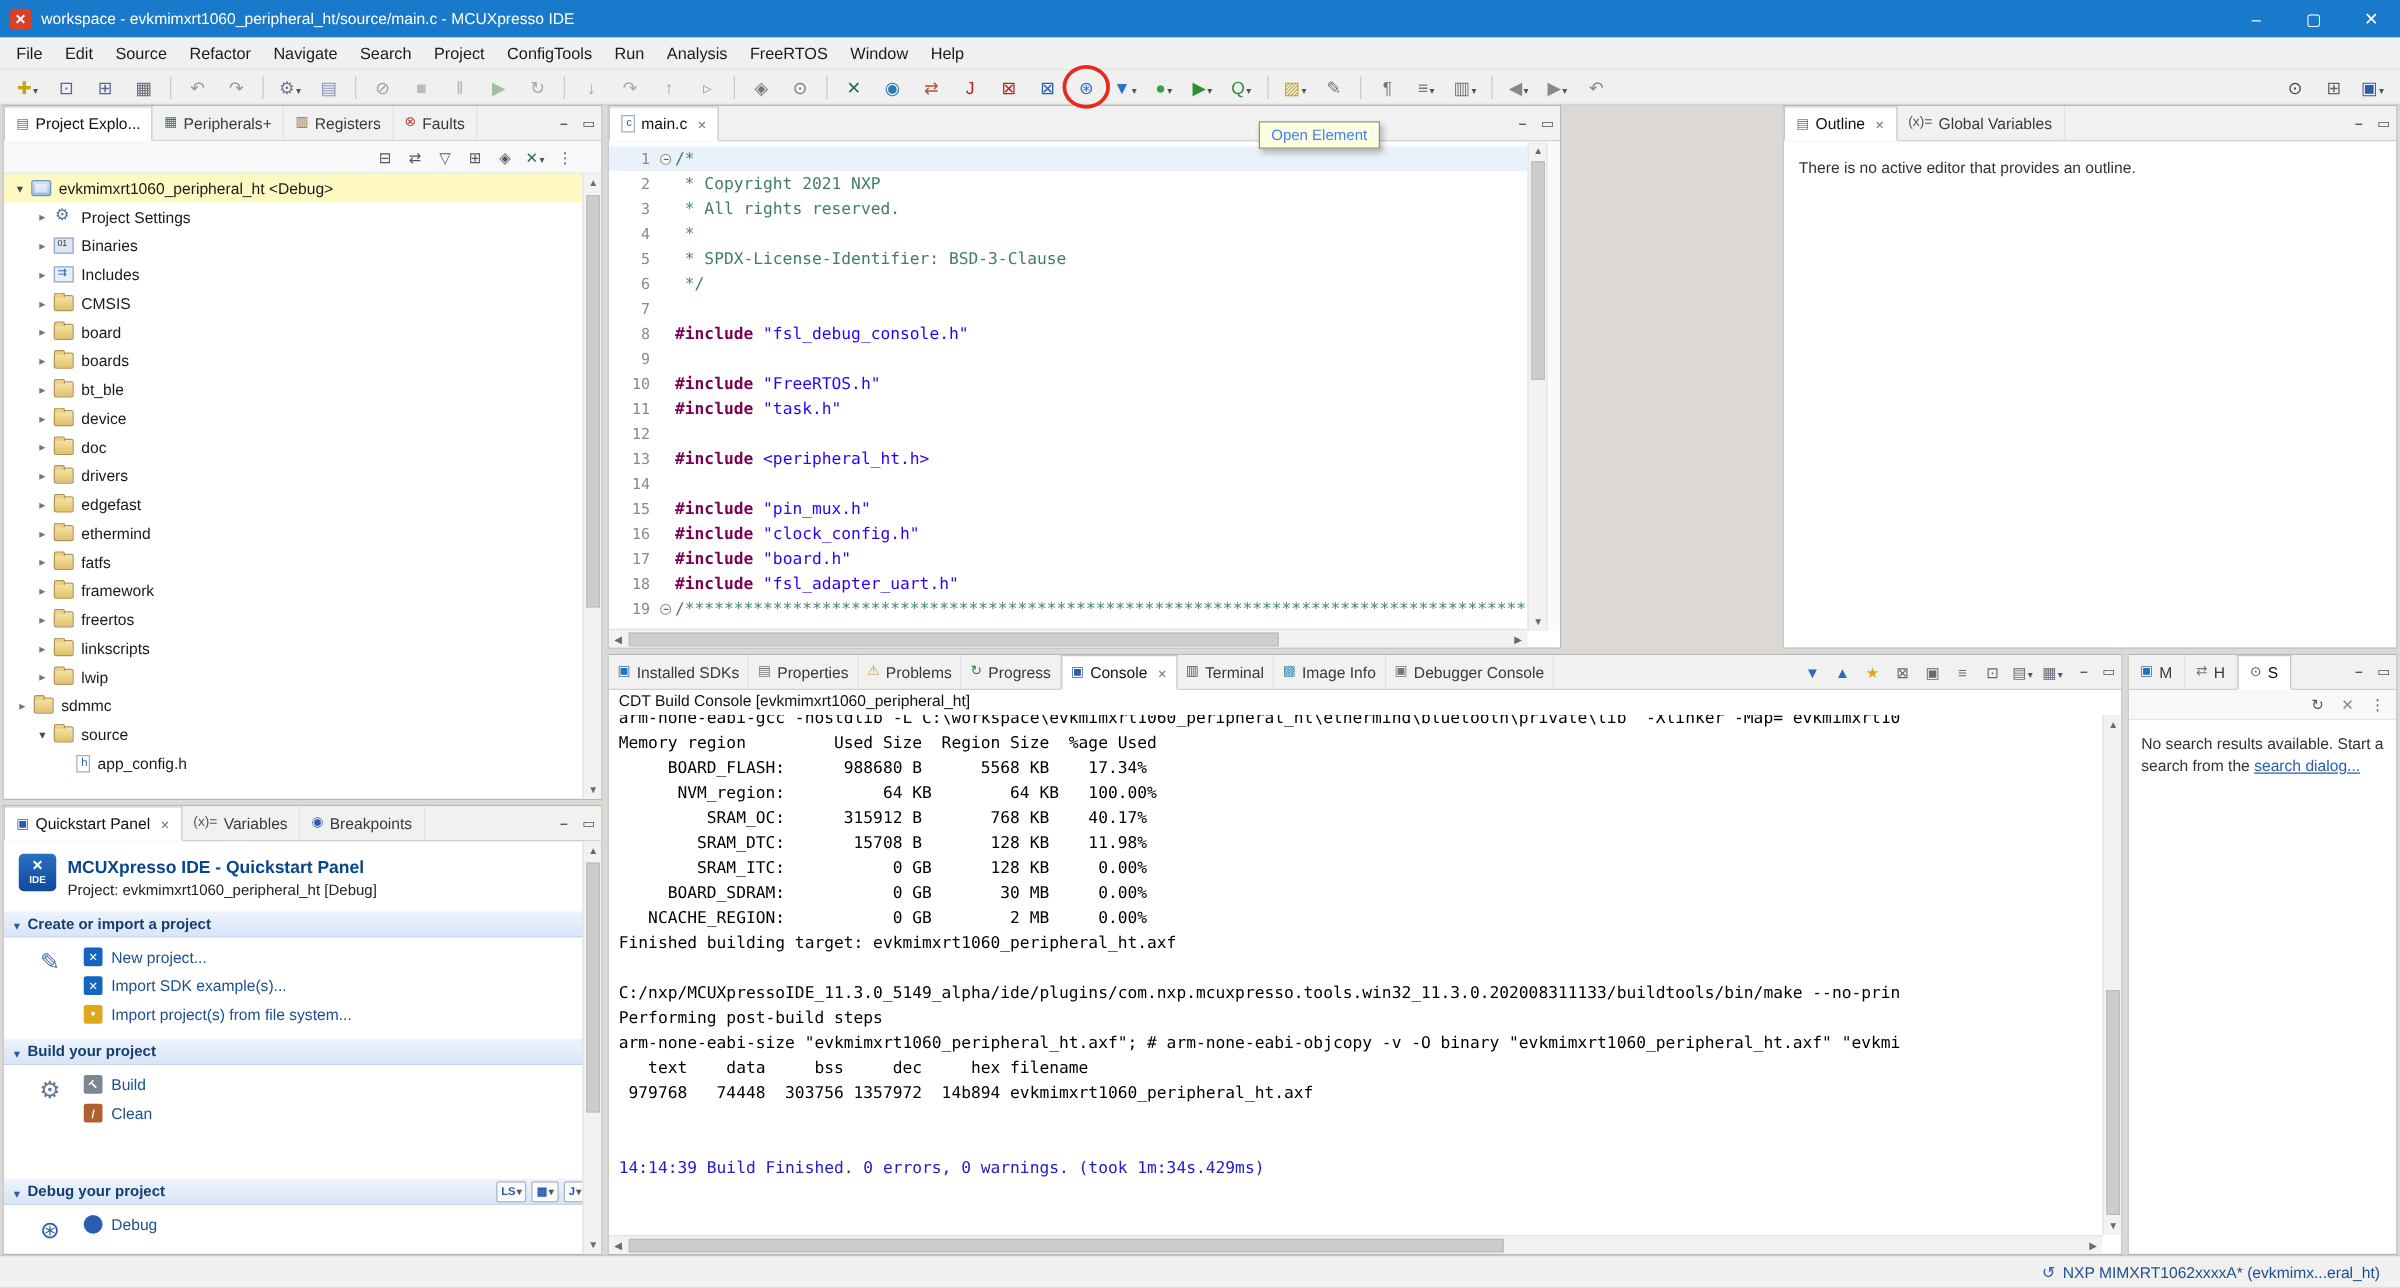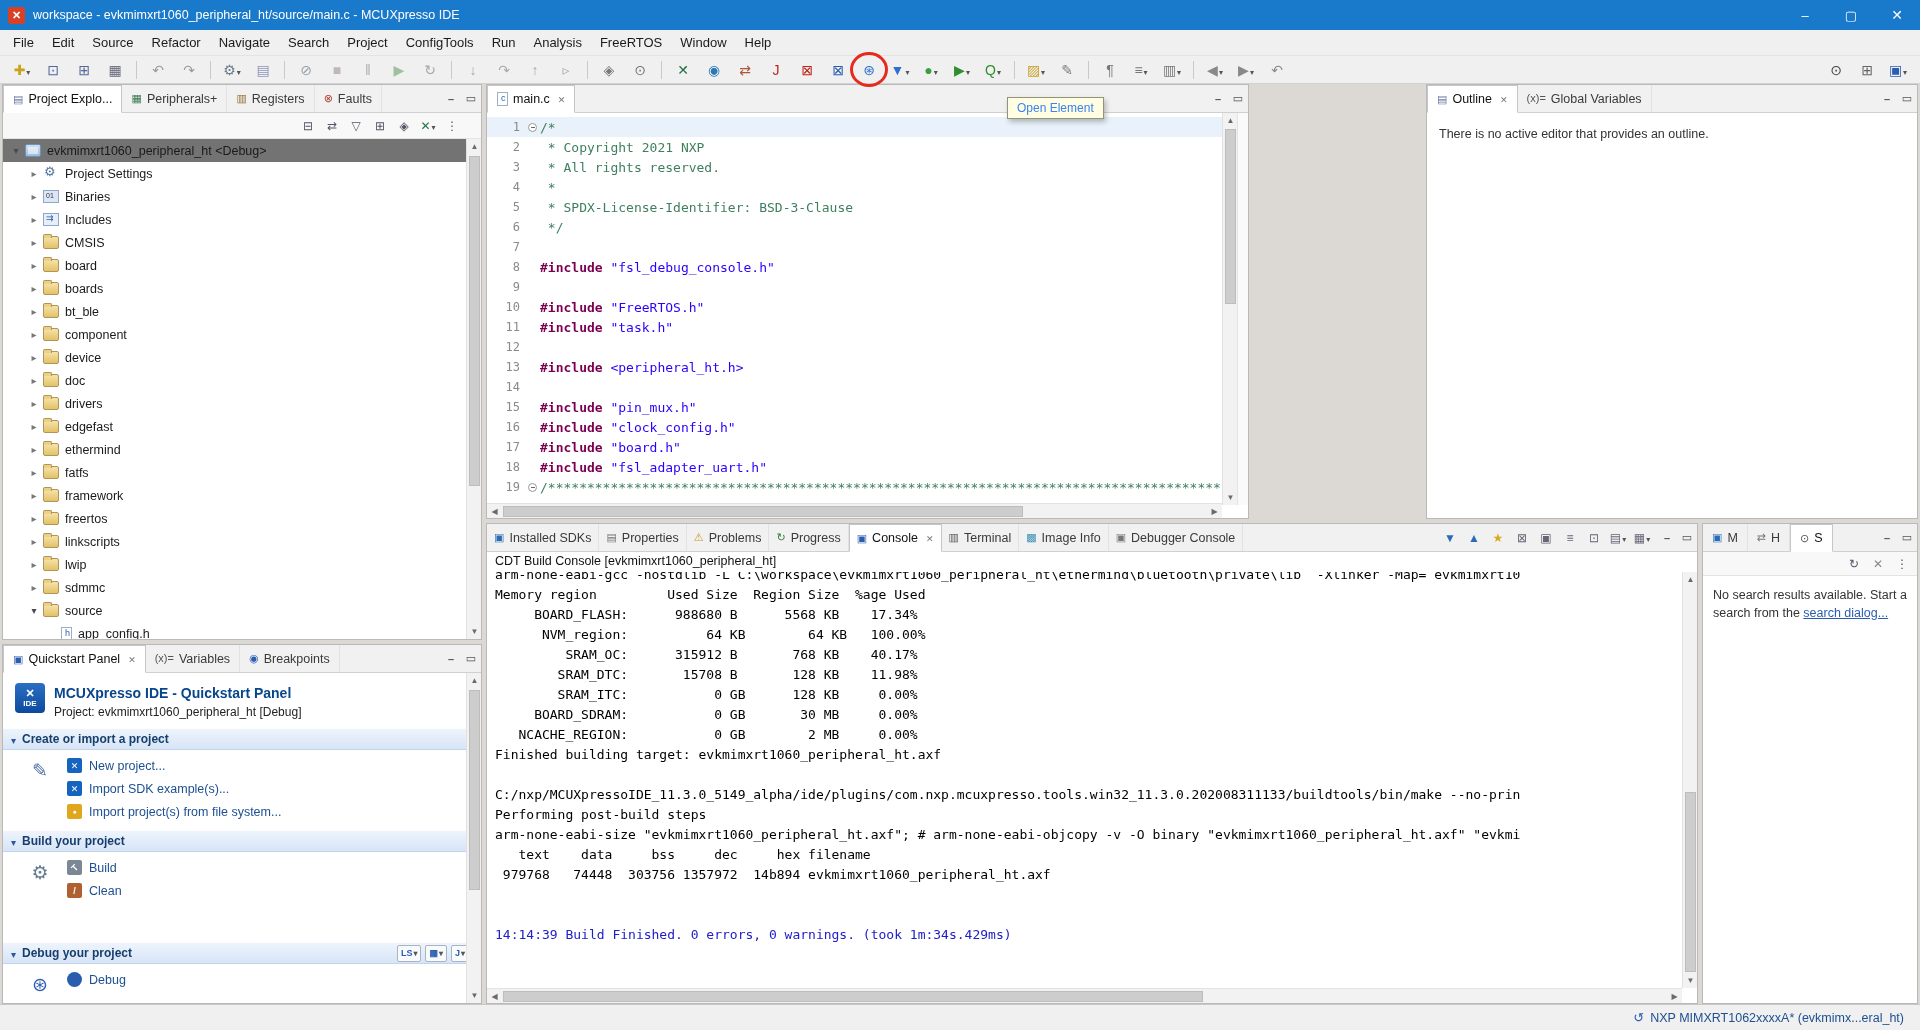--- a/index.html
+++ b/index.html
@@ -44,21 +44,21 @@
   .sbv{position:absolute;width:15px;background:#f2f2f2;border-left:1px solid #e2e2e2}
   .sbh{position:absolute;height:15px;background:#f2f2f2;border-top:1px solid #e2e2e2}
   .sb-btn{position:absolute;width:15px;height:15px;color:#6a6a6a;font-size:8px;display:flex;align-items:center;justify-content:center}
   .sb-thumb{position:absolute;background:#cdcdcd;border:1px solid #bdbdbd}
 
   
   #explorer{left:2px;top:84px;width:480px;height:556px}
   .viewbar{height:26px;background:#f8f8f8;border-bottom:1px solid #e4e4e4;display:flex;justify-content:flex-end;align-items:center;padding-right:18px;gap:2px}
   .tree{position:relative;height:502px;overflow:hidden}
   .tree-row{display:flex;align-items:center;height:23px;white-space:nowrap}
-  .tree-row.selected{background:#737373}
+  .tree-row.selected{background:#fef9c3}
   .arrow{width:14px;display:inline-block;text-align:center;color:#777;font-size:10px;flex:none}
   .arrow.expanded::before{content:"▾";color:#4a4a4a}
   .arrow.collapsed::before{content:"▸"}
   .tree-label{font-size:12.5px;color:#1a1a1a;margin-left:2px}
   .ti{width:16px;height:13px;margin:0 4px 0 2px;display:inline-block;position:relative;flex:none}
   .ti-folder{background:linear-gradient(#f5e3a8,#e3c268);border:1px solid #b2945a;border-radius:2px}
   .ti-folder::before{content:"";position:absolute;top:-3px;left:-1px;width:7px;height:3px;background:#ecd084;border:1px solid #b2945a;border-bottom:none;border-radius:2px 2px 0 0}
   .ti-project{background:linear-gradient(#cfe0f2,#9dbbdd);border:1px solid #6f92bb;border-radius:2px}
   .ti-project::before{content:"";position:absolute;inset:2px;background:#fff;opacity:.55}
   .ti-settings{border:none}
@@ -410,25 +410,20 @@
         <span class="tree-label">boards</span>
       </div>
       <div class="tree-row" style="padding-left: 24px;">
         <span class="arrow collapsed"></span>
         <span class="ti ti-folder"></span>
         <span class="tree-label">bt_ble</span>
       </div>
       <div class="tree-row" style="padding-left: 24px;">
         <span class="arrow collapsed"></span>
         <span class="ti ti-folder"></span>
-        <span class="tree-label">component</span>
-      </div>
-      <div class="tree-row" style="padding-left: 24px;">
-        <span class="arrow collapsed"></span>
-        <span class="ti ti-folder"></span>
         <span class="tree-label">device</span>
       </div>
       <div class="tree-row" style="padding-left: 24px;">
         <span class="arrow collapsed"></span>
         <span class="ti ti-folder"></span>
         <span class="tree-label">doc</span>
       </div>
       <div class="tree-row" style="padding-left: 24px;">
         <span class="arrow collapsed"></span>
         <span class="ti ti-folder"></span>
@@ -462,21 +457,21 @@
       <div class="tree-row" style="padding-left: 24px;">
         <span class="arrow collapsed"></span>
         <span class="ti ti-folder"></span>
         <span class="tree-label">linkscripts</span>
       </div>
       <div class="tree-row" style="padding-left: 24px;">
         <span class="arrow collapsed"></span>
         <span class="ti ti-folder"></span>
         <span class="tree-label">lwip</span>
       </div>
-      <div class="tree-row" style="padding-left: 24px;">
+      <div class="tree-row" style="padding-left: 8px;">
         <span class="arrow collapsed"></span>
         <span class="ti ti-folder"></span>
         <span class="tree-label">sdmmc</span>
       </div>
       <div class="tree-row" style="padding-left: 24px;">
         <span class="arrow expanded"></span>
         <span class="ti ti-folder"></span>
         <span class="tree-label">source</span>
       </div>
       <div class="tree-row" style="padding-left: 42px;">

